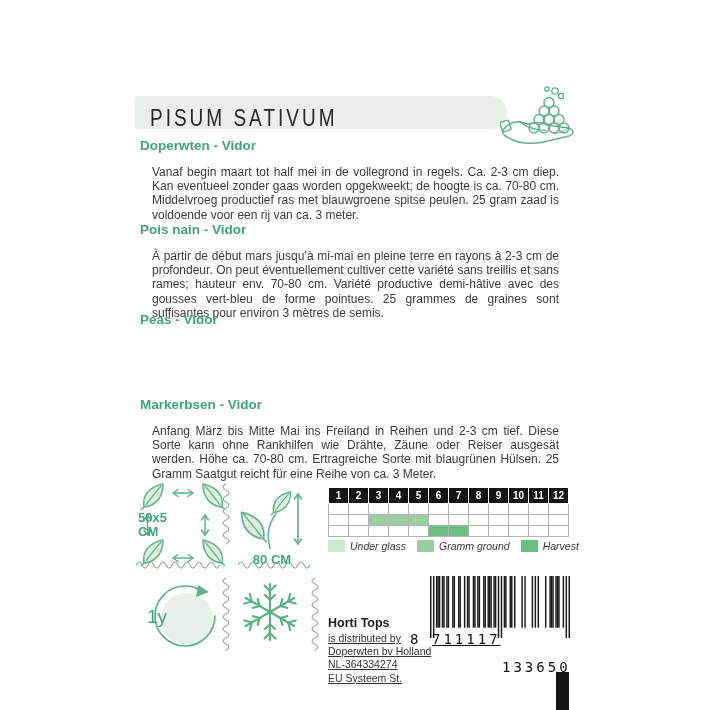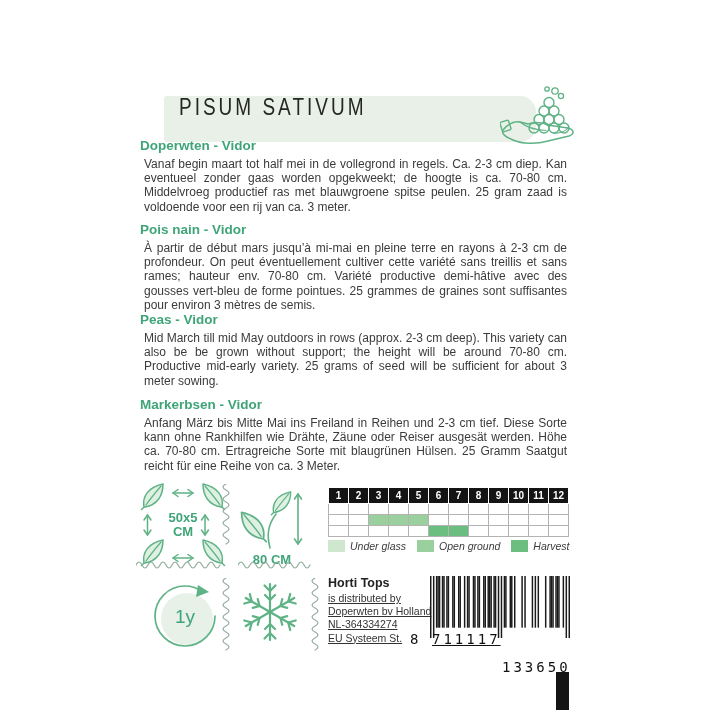--- a/index.html
+++ b/index.html
@@ -5,40 +5,40 @@
   :root{
     --green:#3fa578; --icon-green:#5fb285; --leaf-fill:#def0e2;
     --banner-bg:#e9f0e7; --body-text:#3b3b3b; --cal-header:#141414;
     --divider:#93ac9c;
   }
   html,body{margin:0;padding:0;background:#fff;}
   .page{position:relative;width:710px;height:710px;background:#fff;
         font-family:"Liberation Sans",sans-serif;overflow:hidden;}
 
   
-  .banner{position:absolute;left:135px;top:96px;width:372px;height:46px;
+  .banner{position:absolute;left:135px;top:96px;width:372px;height:33px;
           background:var(--banner-bg);border-radius:3px 16px 16px 3px;
-          display:flex;align-items:flex-start;margin-left:29px;}
+          display:flex;align-items:flex-end;}
   .title{font-size:19px;letter-spacing:3px;color:#262626;padding-left:15px;
          font-weight:500;transform:scaleY(1.28);transform-origin:left center;
          white-space:nowrap;}
 
   
   .section{position:absolute;left:140px;width:431px;}
   .section h3{margin:0 0 3px 0;font-size:13.5px;font-weight:700;color:var(--green);}
-  .section p{margin:4px;font-size:12px;line-height:14.2px;color:var(--body-text);
+  .section p{margin:12px;font-size:12px;line-height:14.2px;color:var(--body-text);
              text-align:justify;}
 
   
   .icon-cell{position:absolute;}
   .icon-cell svg{display:block;}
   .st{stroke:var(--icon-green);fill:none;stroke-linecap:round;stroke-linejoin:round;}
   .leaf-fill{fill:var(--leaf-fill);}
   .overlay{position:absolute;inset:0;display:flex;flex-direction:column;
-           align-items:center;justify-content:center;pointer-events:none;}
+           align-items:flex-start;justify-content:center;pointer-events:none;}
   .green-label{color:var(--green);font-weight:700;font-size:13px;line-height:14px;
                text-align:center;}
   .label-under{position:absolute;width:100%;text-align:center;}
   .oneyear-label{font-size:19px;font-weight:400;color:var(--green);
                  transform:translate(-1px,1px);}
 
   
   .divider{position:absolute;}
   .divider path{stroke:var(--divider);fill:none;stroke-width:1.2;stroke-linecap:round;}
 
@@ -51,21 +51,21 @@
   .calendar td{width:19px;height:10px;border:1px solid #b3b3b3;padding:0;}
 
   
   .legend{position:absolute;left:328px;top:540px;display:flex;align-items:center;gap:11px;}
   .legend-item{display:flex;align-items:center;gap:5px;}
   .legend-swatch{width:17px;height:12px;display:inline-block;}
   .legend-label{font-size:10.5px;color:var(--body-text);font-style:italic;}
 
   
   .distributor{position:absolute;left:328px;top:576px;}
-  .dist-name{font-size:12.5px;font-weight:700;color:#222;margin-bottom:2px;}
+  .dist-name{font-size:12.5px;font-weight:700;color:#222;margin-bottom:2px;margin-top:40px;}
   .dist-line{font-size:10.5px;line-height:13.2px;color:#333;text-decoration:underline;}
 
   
   .barcode{position:absolute;left:406px;top:574px;width:164px;height:76px;}
   .bc-svg{position:absolute;left:24px;top:2px;width:140px;height:62px;}
   .bc-digit{position:absolute;top:57px;font-family:"DejaVu Sans Mono",monospace;
             font-size:14px;color:#111;}
   .bc-lead{left:4px;}
   .bc-left{left:26px;width:64px;text-align:center;letter-spacing:3px;text-decoration:underline;}
   .bc-right{left:96px;width:64px;text-align:center;letter-spacing:3px;margin-top:28px;}
@@ -124,21 +124,20 @@
   <div class="section" style="top:138px">
     <h3>Doperwten - Vidor</h3>
     <p>Vanaf begin maart tot half mei in de vollegrond in regels. Ca. 2-3 cm diep. Kan eventueel zonder gaas worden opgekweekt; de hoogte is ca. 70-80 cm. Middelvroeg productief ras met blauwgroene spitse peulen. 25 gram zaad is voldoende voor een rij van ca. 3 meter.</p>
   </div>
   <div class="section" style="top:222px">
     <h3>Pois nain - Vidor</h3>
     <p>À partir de début mars jusqu’à mi-mai en pleine terre en rayons à 2-3 cm de profondeur. On peut éventuellement cultiver cette variété sans treillis et sans rames; hauteur env. 70-80 cm. Variété productive demi-hâtive avec des gousses vert-bleu de forme pointues. 25 grammes de graines sont suffisantes pour environ 3 mètres de semis.</p>
   </div>
   <div class="section" style="top:312px">
     <h3>Peas - Vidor</h3>
-    <p>Mid March till mid May outdoors in rows (approx. 2-3 cm deep). This variety can also be be grown without support; the height will be around 70-80 cm. Productive mid-early variety. 25 grams of seed will be sufficient for about 3 meter sowing.</p>
   </div>
   <div class="section" style="top:397px">
     <h3>Markerbsen - Vidor</h3>
     <p>Anfang März bis Mitte Mai ins Freiland in Reihen und 2-3 cm tief. Diese Sorte kann ohne Rankhilfen wie Drähte, Zäune oder Reiser ausgesät werden. Höhe ca. 70-80 cm. Ertragreiche Sorte mit blaugrünen Hülsen. 25 Gramm Saatgut reicht für eine Reihe von ca. 3 Meter.</p>
   </div>
 
   <div class="icon-cell" style="left:138px;top:481px;width:90px;height:88px">
     <svg width="90" height="88" viewBox="0 0 90 88">
       <use href="#leaf" transform="translate(2,1)"></use>
       <use href="#leaf" transform="translate(88,1) scale(-1,1)"></use>
@@ -269,21 +268,21 @@
       </tbody>
   </table>
 
   <div class="legend">
       <div class="legend-item">
         <span class="legend-swatch" style="background: rgb(207, 231, 207);"></span>
         <span class="legend-label">Under glass</span>
       </div>
       <div class="legend-item">
         <span class="legend-swatch" style="background: rgb(154, 208, 158);"></span>
-        <span class="legend-label">Open ground</span>
+        <span class="legend-label">Gramm ground</span>
       </div>
       <div class="legend-item">
         <span class="legend-swatch" style="background: rgb(108, 189, 128);"></span>
         <span class="legend-label">Harvest</span>
       </div>
     </div>
 
   <div class="distributor">
     <div class="dist-name">Horti Tops</div>
     <div>

